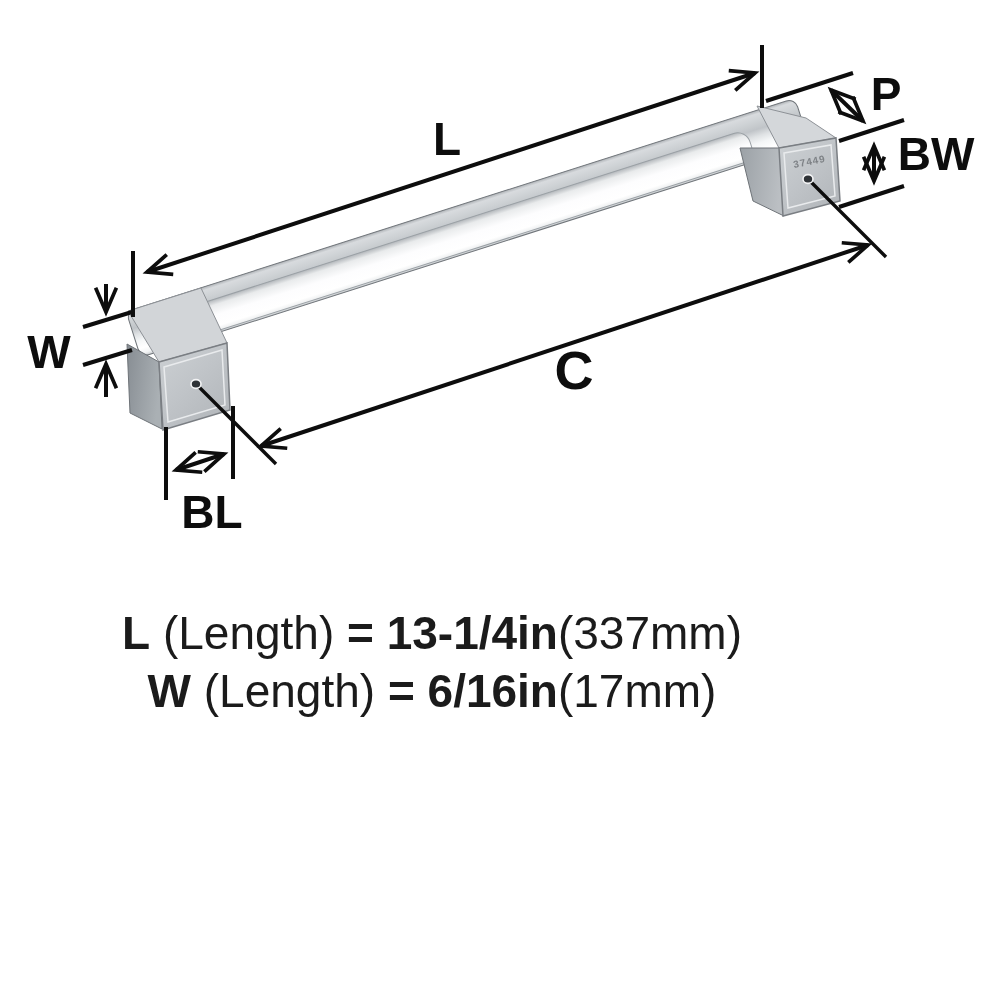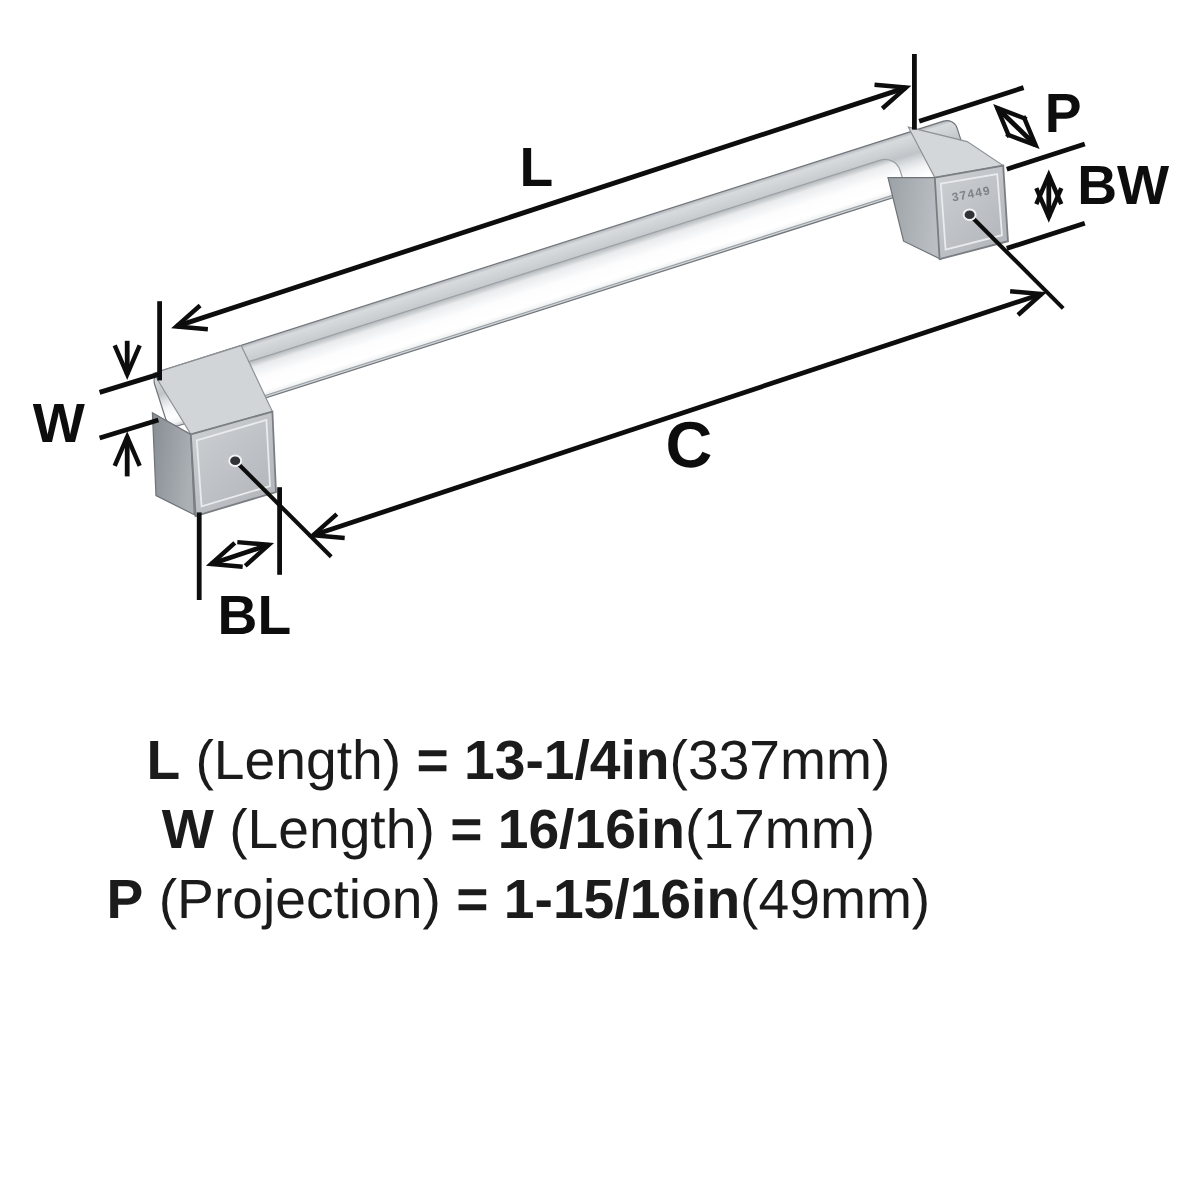--- a/index.html
+++ b/index.html
@@ -142,17 +142,16 @@
       <text x="49" y="368" class="dimlabel">W</text>
       <text x="886" y="110" class="dimlabel">P</text>
       <text x="936" y="170" class="dimlabel">BW</text>
       <text x="574" y="389" class="dimlabel big">C</text>
       <text x="212" y="528" class="dimlabel">BL</text>
     </g>
   </svg>
 
   <div class="spec-list">
       <div class="spec-line"><b class="k">L</b> <span class="r">(Length)</span> <b class="v">= 13-1/4in</b><span class="r">(337mm)</span></div>
-      <div class="spec-line"><b class="k">W</b> <span class="r">(Length)</span> <b class="v">= 16/16in</b><span class="r">(17mm)</span></div>
-      <div class="spec-line"><b class="k">P</b> <span class="r">(Projection)</span> <b class="v">= 1-15/16in</b><span class="r">(49mm)</span></div>
+      <div class="spec-line"><b class="k">W</b> <span class="r">(Length)</span> <b class="v">= 6/16in</b><span class="r">(17mm)</span></div>
     </div>
 
 </div>
 
 </body></html>

